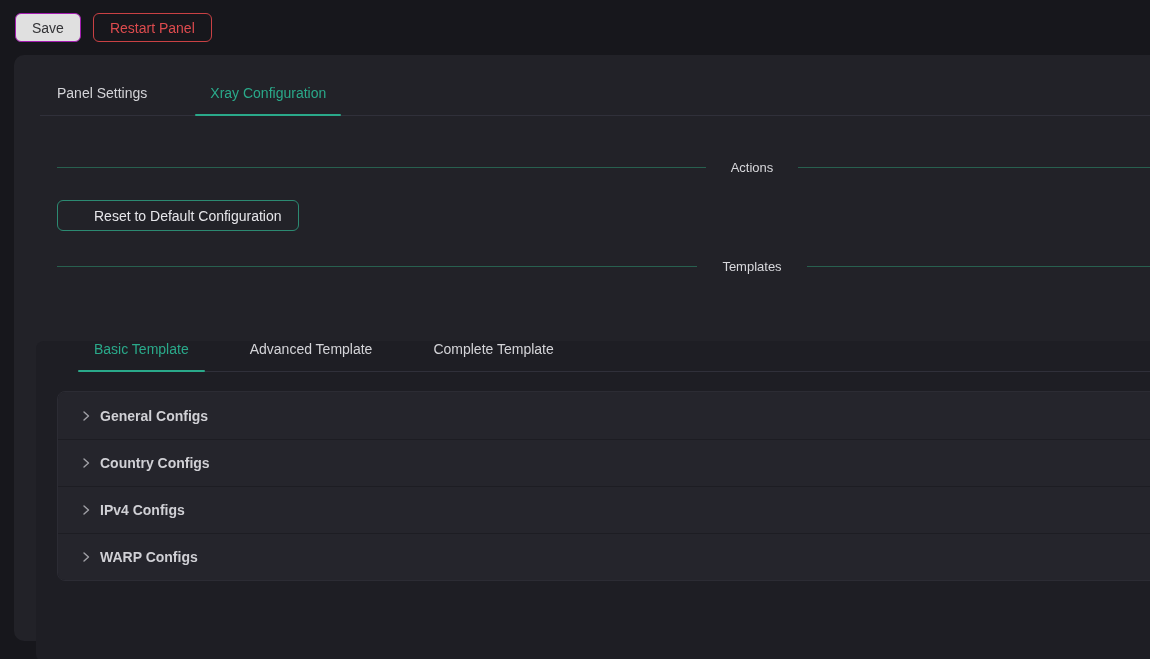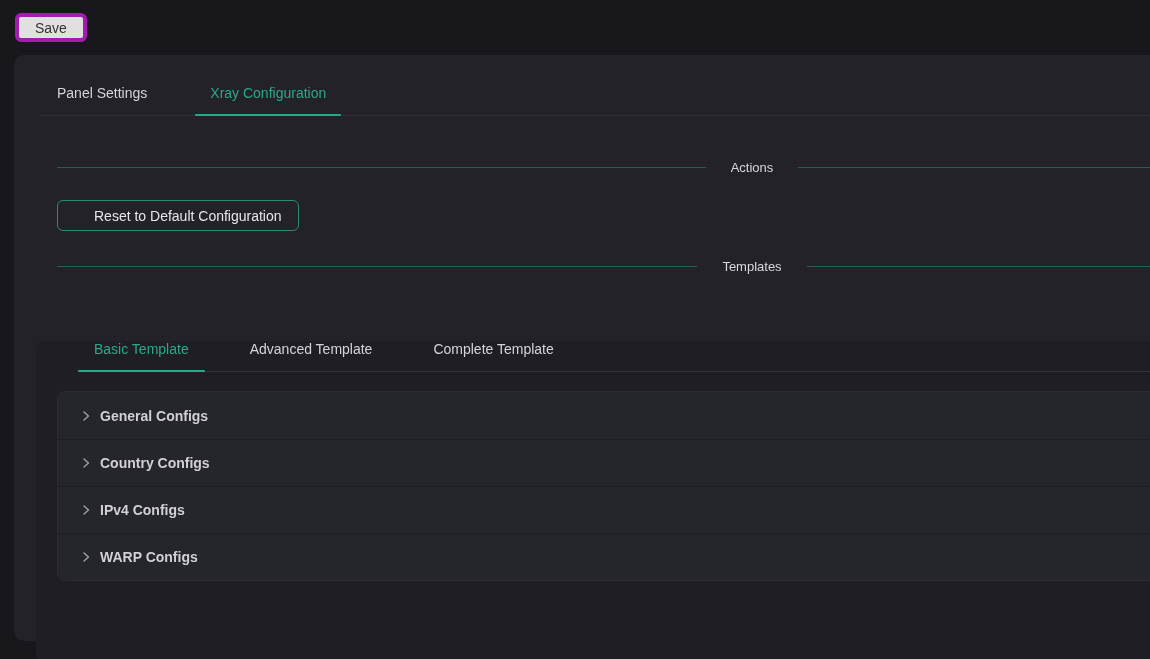--- a/index.html
+++ b/index.html
@@ -25,21 +25,21 @@
     font-size:14px;color:var(--text-main);
   }
 
   
   .topbar{position:absolute;left:0;top:0;width:100%;height:55px;display:flex;align-items:center;padding-left:15px;}
   .btn{
     display:inline-flex;align-items:center;justify-content:center;
     height:29px;padding:0 16px;border-radius:6px;font-size:14px;
     font-family:"Liberation Sans", sans-serif;cursor:pointer;line-height:1;
   }
-  .btn.save{background:#e0e0e0;border:4px solid #a21caf;color:#333336;}
+  .btn.save{background:#e0e0e0;border:1px solid #a21caf;color:#333336;}
   .btn.restart{background:transparent;border:1px solid #c94144;color:var(--danger);margin-left:12px;}
   .btn.reset{
     background:transparent;border:1px solid #2c8a72;color:#e6e6ea;
     margin:22px 0 0 43px;height:31px;padding-left:36px;
   }
 
   
   .card{
     position:absolute;left:14px;top:55px;width:1476px;height:586px;
     background:var(--card-bg);border-radius:10px;
@@ -90,20 +90,21 @@
   .acc-row + .acc-row{border-top:1px solid var(--row-sep);}
   .chev{display:inline-flex;width:12px;height:12px;margin-right:8px;align-items:center;justify-content:center;}
   .chev svg{display:block;}
   .acc-label{color:var(--text-soft);font-weight:bold;}
 </style>
 </head>
 <body>
 
 <div class="topbar">
   <button class="btn save">Save</button>
+  <button class="btn restart">Restart Panel</button>
 </div>
 
 <div class="card">
 
   <div class="tabs main-tabs">
     <div class="tab">Panel Settings</div>
     <div class="tab active">Xray Configuration</div>
   </div>
 
   <div class="divider actions">

